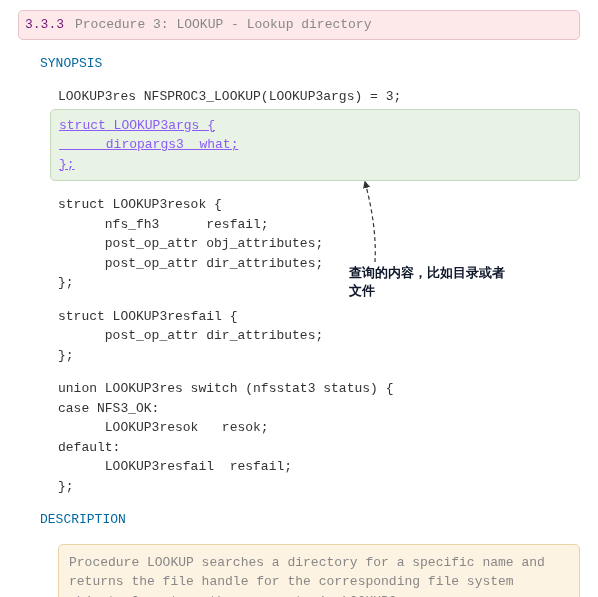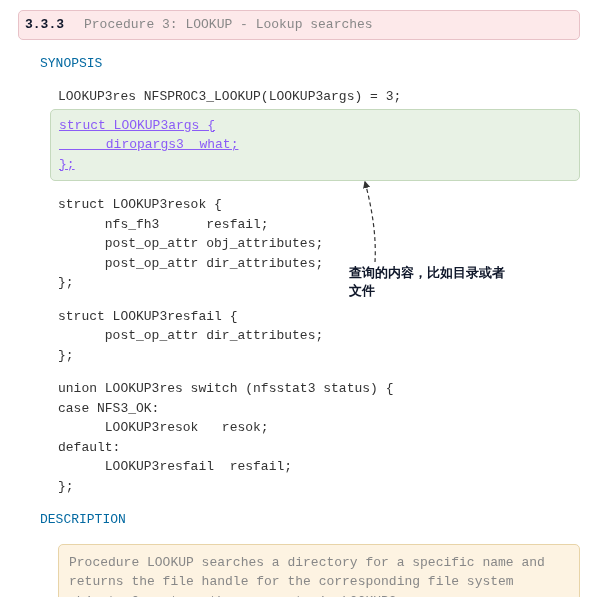--- a/index.html
+++ b/index.html
@@ -14,21 +14,21 @@
     }
     .section-header {
       background: #fde9ea;
       border: 1px solid #e8c2c8;
       border-radius: 5px;
       padding: 4px 6px;
       margin-bottom: 14px;
       color: #333;
       display: flex;
     }
-    .sec-num { color: #0f172a; margin-right: 20px; font-weight: bold; }
+    .sec-num { color: #701a75; margin-right: 11px; }
     .sec-title { color: #888; }
     .h2 {
       color: #0369a1;
       margin: 0 0 14px 22px;
       font-weight: normal;
     }
     .sigline {
       white-space: pre;
       margin: 0 0 2px 40px;
       color: #333;
@@ -75,21 +75,21 @@
       width: 40px;
       height: 90px;
       pointer-events: none;
     }
   </style>
 </head>
 <body>
 
 <div class="section-header">
   <span class="sec-num">3.3.3</span>
-  <span class="sec-title">Procedure 3: LOOKUP -  Lookup searches</span>
+  <span class="sec-title">Procedure 3: LOOKUP -  Lookup directory</span>
 </div>
 
 <div class="h2">SYNOPSIS</div>
 
 <div class="sigline">LOOKUP3res NFSPROC3_LOOKUP(LOOKUP3args) = 3;</div>
 
 <div class="green-box">struct LOOKUP3args {
       diropargs3  what;
 };</div>
 

